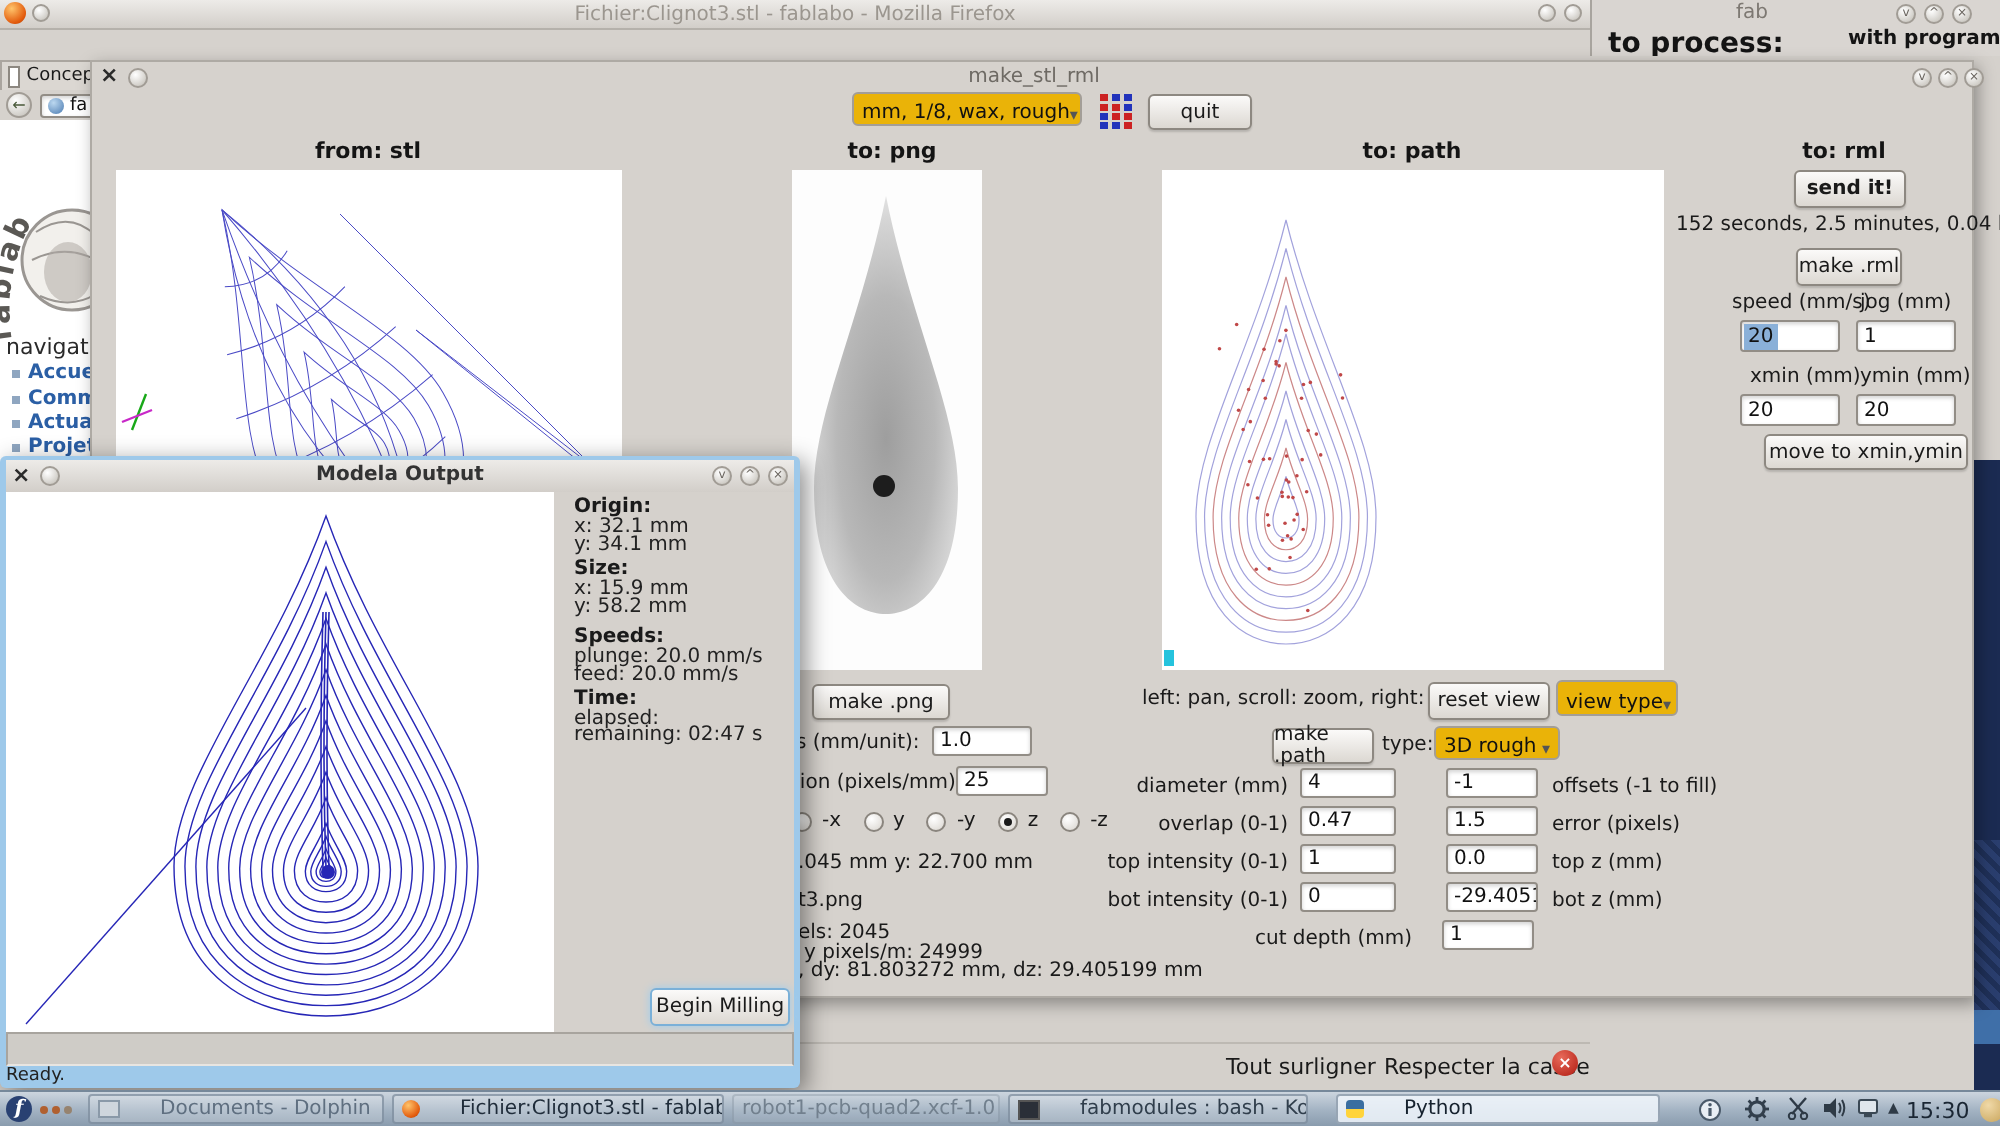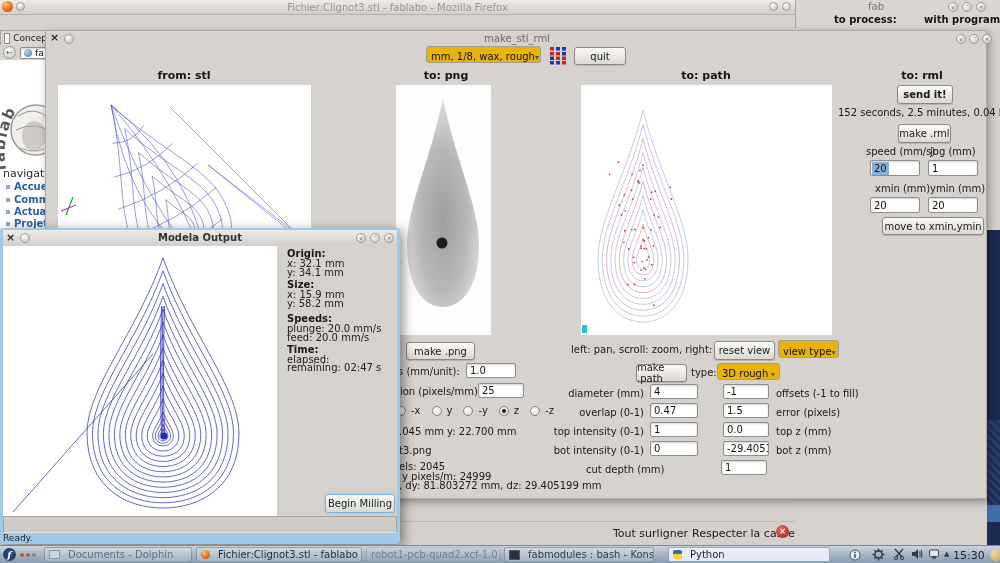--- a/index.html
+++ b/index.html
@@ -21,21 +21,21 @@
   .dd{background:#eab308;border:1px solid #a3her;border:1px solid #a39e97;border-radius:3px;font-size:10px;color:#111;
       display:flex;align-items:flex-end;justify-content:space-between;padding:0 4px;box-sizing:border-box}
   .lbl{font-size:10px;color:#1a1a1a;white-space:nowrap}
   .hdr{font-size:11px;font-weight:bold;color:#141414;white-space:nowrap}
   .radio{width:10px;height:10px;border-radius:50%;border:1px solid #8a857e;box-sizing:border-box;
          background:radial-gradient(circle at 35% 30%,#fff,#d8d4ce);position:relative}
   .radio.sel::after{content:"";position:absolute;left:2px;top:2px;width:4px;height:4px;border-radius:50%;background:#1a1a1a}
   .menu-item{font-size:11px;color:#1a1a1a;margin-right:15px}
   .navlink{font-size:10px;font-weight:bold;color:#2b5fa5;white-space:nowrap}
   .bullet{width:4px;height:4px;background:#8fa6c0;display:inline-block;margin-right:4px}
-  .task{display:flex;align-items:center;gap:8px;padding:0 4px;font-size:10px;color:#38485a;
+  .task{display:flex;align-items:center;gap:20px;padding:0 4px;font-size:10px;color:#38485a;
         background:rgba(255,255,255,.22);border:1px solid rgba(110,128,146,.65);border-radius:2px;
         height:15px;box-sizing:border-box;overflow:hidden;white-space:nowrap}
   .info-h{font-size:10px;font-weight:bold;color:#1a1a1a;white-space:nowrap}
   .info-t{font-size:10px;color:#222;white-space:nowrap}
 </style>
 </head>
 <body>
 
 <div class="abs" style="left:0;top:0;width:795px;height:545px;background:#d6d2cd">
 
@@ -117,21 +117,21 @@
   <div class="abs nowrap" style="left:0;top:1px;width:160px;text-align:center;font-size:10px;color:#7d7872">fab</div>
   <div class="abs winbtn" style="left:152px;top:2px">
       <span>v</span>
     </div>
   <div class="abs winbtn" style="left:166px;top:2px">
       <span>^</span>
     </div>
   <div class="abs winbtn" style="left:180px;top:2px">
       <span>×</span>
     </div>
-  <div class="abs hdr" style="left:38px;top:14px;font-size:10px">to process:</div>
+  <div class="abs hdr" style="left:8px;top:14px;font-size:14px">to process:</div>
   <div class="abs hdr" style="left:128px;top:14px;font-size:10px">with program:</div>
 </div>
 
 <div class="abs" style="left:795px;top:28px;width:205px;height:517px;background:#d5d1cc"></div>
 
 <div class="abs" style="left:987px;top:230px;width:13px;height:315px;background:#1b2b52">
   <div class="abs" style="left:0;top:190px;width:13px;height:85px;background:repeating-linear-gradient(45deg,#2a3e6e 0 3px,#1f3058 3px 6px)"></div>
   <div class="abs" style="left:0;top:275px;width:13px;height:17px;background:#3f6fa8"></div>
 </div>
 
@@ -384,21 +384,21 @@
   <div class="abs lbl" style="left:480px;top:395px;width:118px;text-align:right">top intensity (0-1)</div>
   <div class="abs inp" style="left:604px;top:391px;width:48px;height:15px">1</div>
   <div class="abs inp" style="left:677px;top:391px;width:46px;height:15px">0.0</div>
   <div class="abs lbl" style="left:730px;top:395px">top z (mm)</div>
 
   <div class="abs lbl" style="left:480px;top:414px;width:118px;text-align:right">bot intensity (0-1)</div>
   <div class="abs inp" style="left:604px;top:410px;width:48px;height:15px">0</div>
   <div class="abs inp" style="left:677px;top:410px;width:46px;height:15px;overflow:hidden">-29.40519</div>
   <div class="abs lbl" style="left:730px;top:414px">bot z (mm)</div>
 
-  <div class="abs lbl" style="left:540px;top:433px;width:120px;">cut depth (mm)</div>
+  <div class="abs lbl" style="left:540px;top:433px;width:120px;text-align:right">cut depth (mm)</div>
   <div class="abs inp" style="left:675px;top:429px;width:46px;height:15px">1</div>
 
   <div class="abs lbl" style="left:352px;top:335px">s (mm/unit):</div>
   <div class="abs inp" style="left:420px;top:332px;width:50px;height:15px">1.0</div>
   <div class="abs lbl" style="left:350px;top:355px">tion (pixels/mm):</div>
   <div class="abs inp" style="left:432px;top:352px;width:46px;height:15px">25</div>
 
   <div class="abs" style="left:350px;top:374px;display:flex;align-items:center;gap:5px">
     <span class="radio"></span>
     <span class="lbl">-x</span>

